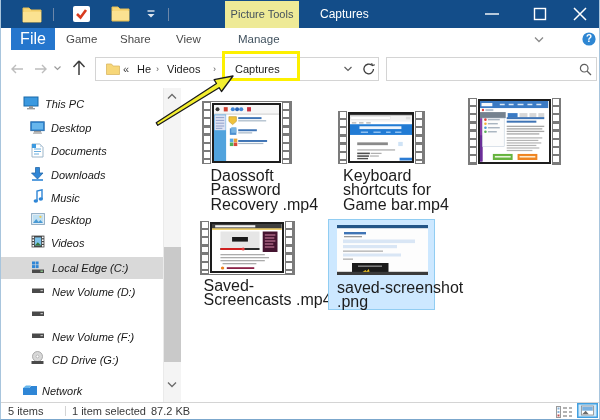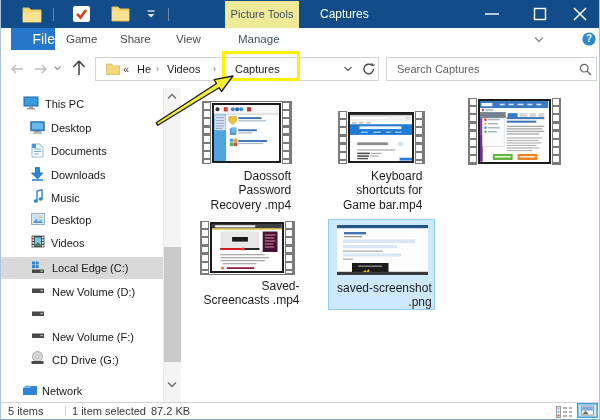--- a/index.html
+++ b/index.html
@@ -7,41 +7,41 @@
 body { font-family:"Liberation Sans", sans-serif; position:relative; background:#fff; }
 .abs { position:absolute; }
 
 #titlebar { position:absolute; left:0; top:0; width:600px; height:28px; background:#134d89; }
 .qsep { position:absolute; top:8px; width:1px; height:13px; background:#6c87a9; }
 #pt-tab { position:absolute; left:225px; top:1px; width:74px; height:27px; background:#eeea97; font-size:11px; color:#44515c; text-align:center; line-height:27px; }
 #wtitle { position:absolute; left:320px; top:0; height:28px; line-height:28px; color:#fff; font-size:12px; }
 .wbtn { position:absolute; top:0; height:28px; color:#fff; }
 
 #tabsrow { position:absolute; left:0; top:28px; width:600px; height:22px; background:#fff; }
-#filetab { position:absolute; left:11px; top:0; width:44px; height:22px; background:#2576cd; color:#fff; font-size:14px; text-align:right; line-height:22px; }
+#filetab { position:absolute; left:11px; top:0; width:44px; height:22px; background:#2576cd; color:#fff; font-size:16px; text-align:center; line-height:22px; }
 .rtab { position:absolute; top:0; height:22px; line-height:22px; font-size:11.5px; color:#494949; }
 
 #addrrow { position:absolute; left:0; top:50px; width:600px; height:38px; background:#fff; }
 #addrbox { position:absolute; left:95px; top:7px; width:284px; height:24px; border:1px solid #d4d4d4; background:#fff; }
 #searchbox { position:absolute; left:386px; top:7px; width:211px; height:24px; border:1px solid #d4d4d4; background:#fff; font-size:11px; color:#636363; line-height:22px; }
 .crumb { position:absolute; top:0; height:22px; line-height:22px; font-size:11px; color:#1c1c1c; }
 .csep { color:#5a5a5a; font-size:9px; }
 #yellowbox { position:absolute; left:222px; top:51px; width:78px; height:30px; border:3px solid #fdf000; z-index:30; }
 
 #main { position:absolute; left:0; top:88px; width:600px; height:314px; background:#fff; }
-.srow { position:absolute; height:22px; line-height:22px; font-size:11px; color:#191919; white-space:nowrap; }
+.srow { position:absolute; height:22px; line-height:22px; font-size:11px; color:#191919; white-space:nowrap;font-style:italic; }
 .sicon { position:absolute; }
 #sbar { position:absolute; left:163px; top:0; width:18px; height:314px; background:#f4f4f4; border-left:1px solid #eaeaea; }
 #sthumb { position:absolute; left:164px; top:159px; width:17px; height:115px; background:#c9c9c9; }
 
 .film { position:absolute; background:#7b7b7b; }
 .holes { position:absolute; top:1.5px; bottom:1.5px; width:5.8px; background:repeating-linear-gradient(180deg,#fff 0 5.8px,#7b7b7b 5.8px 8.2px); }
 .holes.l { left:2.3px; } .holes.r { right:2.3px; }
 .frame { position:absolute; left:10.4px; right:10.4px; top:1.5px; bottom:1.5px; background:#fff; border:2px solid #1d1d1d; box-shadow:0 0 0 1px #fff; overflow:hidden; }
-.lbl { position:absolute; font-size:12px; color:#1c1c1c; line-height:14.4px; white-space:pre;text-align:right; }
+.lbl { position:absolute; font-size:16px; color:#1c1c1c; line-height:14.4px; white-space:pre; }
 
 #status { position:absolute; left:0; top:402px; width:600px; height:18px; background:#fff; border-top:1px solid #d4d4d4; font-size:11px; color:#383838; }
 #brd { position:absolute; left:0; top:0; width:600px; height:420px; border-left:1px solid #a8c5dd; border-right:1px solid #a8c5dd; border-bottom:1px solid #7ba7cc; pointer-events:none; z-index:60; }
 </style>
 </head>
 <body>
 <div id="titlebar">
   <svg class="abs" style="left:22px;top:5px" width="20" height="18" viewBox="0 0 20 18">
       <path d="M1 3 h6 l2 2 h10 v12 h-18 z" fill="#f7d779" stroke="#e7bf55" stroke-width="1"></path>
       <path d="M1 7 h18 v10 h-18 z" fill="#fbe291"></path>
@@ -111,21 +111,20 @@
     <div class="crumb" style="left:139px">Captures</div>
     <svg class="abs" style="left:247px;top:8px" width="10" height="7" viewBox="0 0 10 7">
         <path d="M1.5 1 l3.5 3.5 3.5-3.5" stroke="#5f5f5f" stroke-width="1.2" fill="none"></path>
       </svg>
     <svg class="abs" style="left:266px;top:4px" width="14" height="14" viewBox="0 0 14 14">
         <path d="M11.5 7 a4.8 4.8 0 1 1 -1.7 -3.7" stroke="#3d3d3d" stroke-width="1.3" fill="none"></path>
         <path d="M9.6 1.2 l0.8 2.4 2.4-0.8" stroke="#3d3d3d" stroke-width="1.2" fill="none"></path>
       </svg>
   </div>
   <div id="searchbox">
-      <span style="position:absolute;left:10px">Search Captures</span>
     <svg class="abs" style="left:192px;top:5px" width="13" height="13" viewBox="0 0 13 13">
         <circle cx="5.2" cy="5.2" r="3.8" stroke="#5f5f5f" stroke-width="1.2" fill="none"></circle>
         <path d="M8 8 l4 4" stroke="#5f5f5f" stroke-width="1.2"></path>
       </svg>
   </div>
 </div>
 <div id="yellowbox"></div>
 <div id="main">
 
   <div class="srow" style="left:45px;top:5px">This PC</div>

